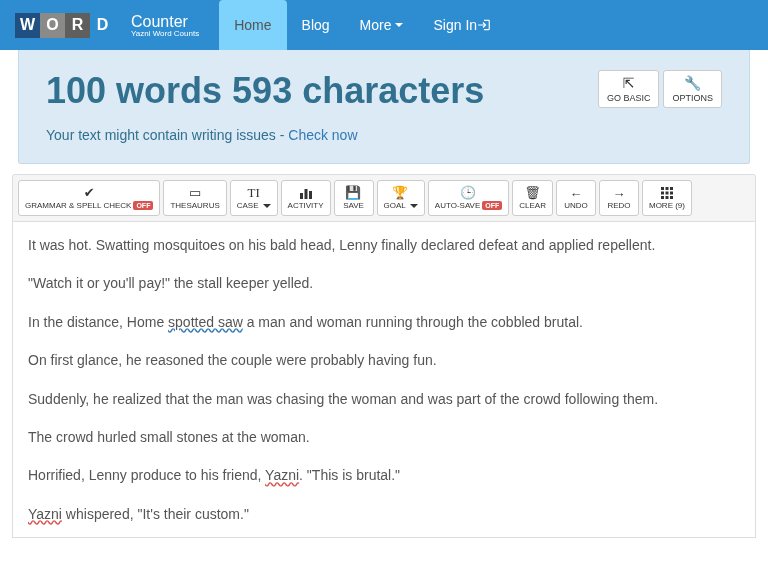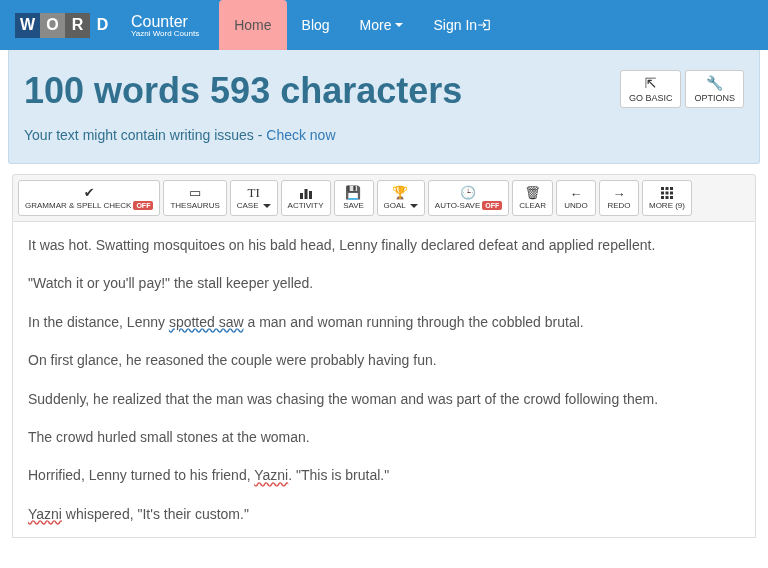--- a/index.html
+++ b/index.html
@@ -6,23 +6,23 @@
 body{font-family:"Helvetica Neue",Helvetica,Arial,sans-serif;font-size:14px;color:#333;background:#fff}
 .navbar{background:#2e8dd1;height:50px;display:flex;align-items:center;padding:0 15px}
 .logo{display:flex;align-items:center;margin-right:20px}
 .logo-boxes{display:flex}
 .logo-box{width:25px;height:25px;display:flex;align-items:center;justify-content:center;color:#fff;font-weight:bold;font-size:16px}
 .logo-text{margin-left:16px;color:#ffffff}
 .logo-text .main{font-size:16px;font-weight:400}
 .logo-text .sub{font-size:8px;display:block;margin-top:-2px}
 .nav-items{display:flex;align-items:center;height:50px}
 .nav-item{padding:0 15px;height:50px;display:flex;align-items:center;color:#fff;cursor:pointer;font-size:14px}
-.nav-item.active{background:#fca5a5;color:#555;border-radius:4px 4px 0 0}
+.nav-item.active{background:#7dd3fc;color:#555;border-radius:4px 4px 0 0}
 .caret{display:inline-block;width:0;height:0;margin-left:4px;vertical-align:middle;border-top:4px solid;border-right:4px solid transparent;border-left:4px solid transparent}
-.header-panel{background:#dbeaf4;padding:20px 15px;margin:0 8px 10px;border:1px solid #c5dae8;border-top:0;border-radius:0 0 3px 3px}
+.header-panel{background:#dbeaf4;padding:20px 27px;margin:0 18px 10px;border:1px solid #c5dae8;border-top:0;border-radius:0 0 3px 3px}
 .header-top{display:flex;justify-content:space-between;align-items:flex-start}
 .count-title{color:#31708f;font-size:36px;font-weight:700}
 .header-btns{display:flex;gap:4px}
 .header-btn{background:#fff;border:1px solid #ccc;border-radius:3px;padding:4px 8px;text-align:center;cursor:pointer;font-size:9px;color:#333}
 .header-btn .icon{font-size:14px;display:block;margin-bottom:2px}
 .issues-text{margin-top:15px;color:#31708f;font-size:14px}
 .issues-text a{color:#337ab7;text-decoration:none}
 .toolbar-panel{margin:0 12px;border:1px solid #ddd;border-radius:3px 3px 0 0;background:#f5f5f5;padding:5px}
 .toolbar{display:flex;gap:3px;flex-wrap:wrap}
 .tool-btn{background:#fff;border:1px solid #ccc;border-radius:3px;padding:4px 6px;text-align:center;cursor:pointer;min-width:40px;display:flex;flex-direction:column;align-items:center;justify-content:center;height:36px}
@@ -149,19 +149,19 @@
           </svg>
         </span>
       <span class="label">MORE (9)</span>
     </div>
   </div>
 </div>
 
 <div class="textarea">
   <p>It was hot. Swatting mosquitoes on his bald head, Lenny finally declared defeat and applied repellent.</p>
   <p>"Watch it or you'll pay!" the stall keeper yelled.</p>
-  <p><span>In the distance, Lenny </span><span class="squiggle-blue">spotted saw</span><span> a man and woman running through the cobbled brutal.</span></p>
+  <p><span>In the distance, Home </span><span class="squiggle-blue">spotted saw</span><span> a man and woman running through the cobbled brutal.</span></p>
   <p>On first glance, he reasoned the couple were probably having fun.</p>
   <p>Suddenly, he realized that the man was chasing the woman and was part of the crowd following them.</p>
   <p>The crowd hurled small stones at the woman.</p>
-  <p><span>Horrified, Lenny turned to his friend, </span><span class="squiggle-red">Yazni</span><span>. "This is brutal."</span></p>
+  <p><span>Horrified, Lenny produce to his friend, </span><span class="squiggle-red">Yazni</span><span>. "This is brutal."</span></p>
   <p style="margin-bottom:0"><span class="squiggle-red">Yazni</span><span> whispered, "It's their custom."</span></p>
 </div>
 
 </body></html>

